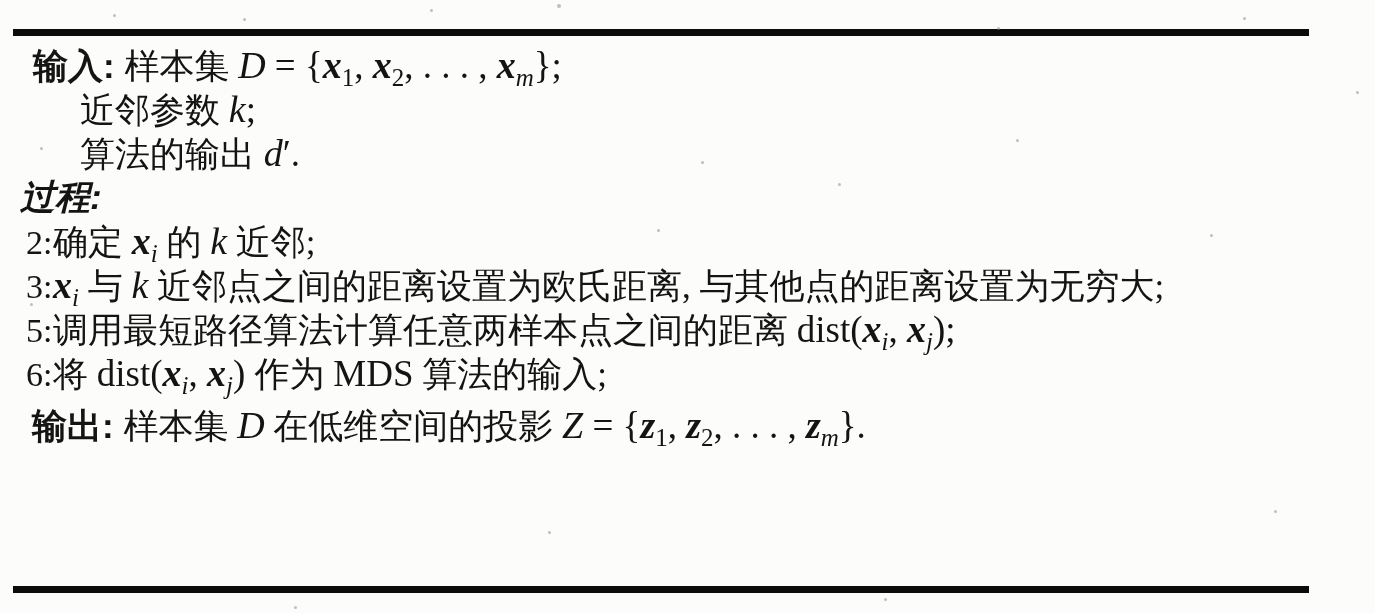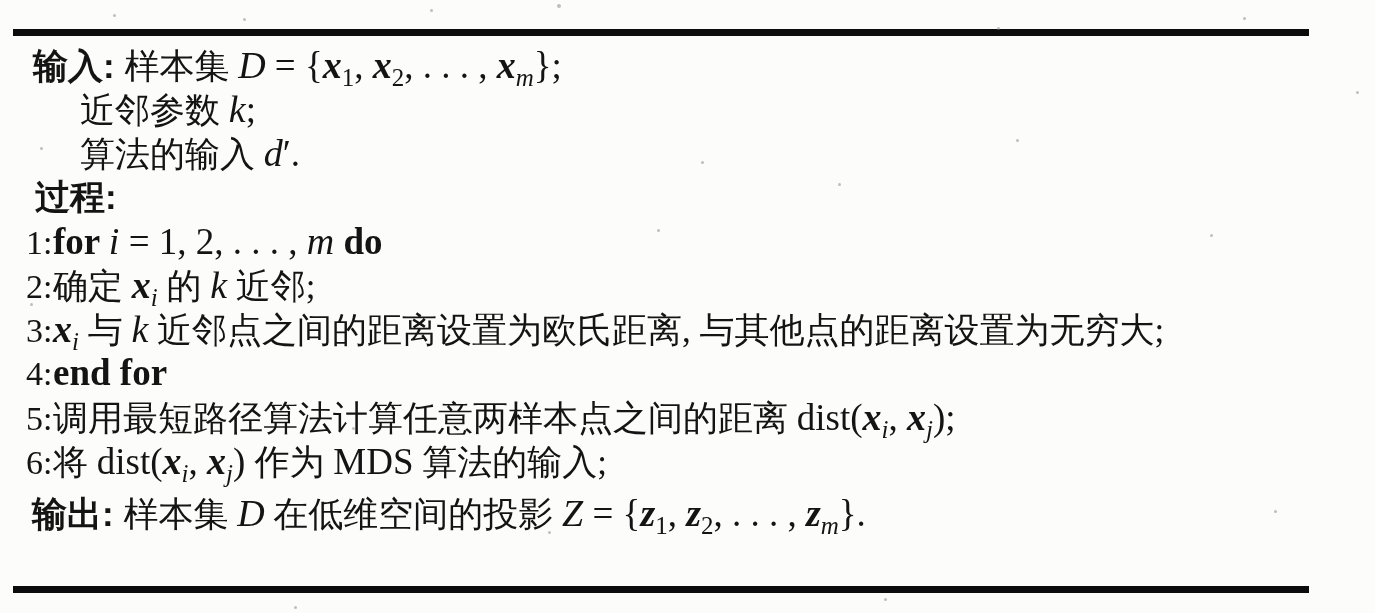--- a/index.html
+++ b/index.html
@@ -27,21 +27,21 @@
     color: #141414;
   }
   .line {
     height: 44px; line-height: 44px;
     white-space: pre;
   }
   .line span { white-space: pre; }
   
   .lbl-in  { padding-left: 33px; }
   .cont    { padding-left: 80px; }
-  .plbl    { padding-left: 35px; }
+  .plbl    { padding-left: 20px; font-style: italic; }
   .numbered{ padding-left: 26px; }
   .lbl-out { padding-left: 32px; margin-top: 8px; }
   .num {
     display: inline-block;
     width: 27px;
     font-size: 34px;
     font-family: "Liberation Serif", "DejaVu Serif", serif;
   }
   .ind-body { }
   
@@ -64,26 +64,24 @@
 </style>
 </head>
 <body>
 
 <div class="page">
   <div class="rule rule-top"></div>
 
   <div class="algo-lines">
       <div class="line lbl-in"><span class=""><span class="s-cjkb">输入: </span><span class="s-cjk">样本集 </span><span class="s-mi">D</span><span class="s-mo"> = {</span><span class="s-mbi">x</span><span class="s-sub">1</span><span class="s-mo">, </span><span class="s-mbi">x</span><span class="s-sub">2</span><span class="s-mo">, . . . , </span><span class="s-mbi">x</span><span class="s-subi">m</span><span class="s-mo">};</span></span></div>
       <div class="line cont"><span class=""><span class="s-cjk">近邻参数 </span><span class="s-mi">k</span><span class="s-mo">;</span></span></div>
-      <div class="line cont"><span class=""><span class="s-cjk">算法的输入 </span><span class="s-mi">d</span><span class="s-mo">′.</span></span></div>
+      <div class="line cont"><span class=""><span class="s-cjk">算法的输出 </span><span class="s-mi">d</span><span class="s-mo">′.</span></span></div>
       <div class="line plbl"><span class=""><span class="s-cjkb">过程:</span></span></div>
-      <div class="line numbered"><span class="num">1:</span><span class=""><span class="s-kw">for </span><span class="s-mi">i</span><span class="s-mo"> = 1, 2, . . . , </span><span class="s-mi">m</span><span class="s-kw"> do</span></span></div>
       <div class="line numbered"><span class="num">2:</span><span class="ind-body"><span class="s-cjk">确定 </span><span class="s-mbi">x</span><span class="s-subi">i</span><span class="s-cjk"> 的 </span><span class="s-mi">k</span><span class="s-cjk"> 近邻;</span></span></div>
       <div class="line numbered"><span class="num">3:</span><span class="ind-body"><span class="s-mbi">x</span><span class="s-subi">i</span><span class="s-cjk"> 与 </span><span class="s-mi">k</span><span class="s-cjk"> 近邻点之间的距离设置为欧氏距离, 与其他点的距离设置为无穷大;</span></span></div>
-      <div class="line numbered"><span class="num">4:</span><span class=""><span class="s-kw">end for</span></span></div>
       <div class="line numbered"><span class="num">5:</span><span class=""><span class="s-cjk">调用最短路径算法计算任意两样本点之间的距离 </span><span class="s-mo">dist(</span><span class="s-mbi">x</span><span class="s-subi">i</span><span class="s-mo">, </span><span class="s-mbi">x</span><span class="s-subi">j</span><span class="s-mo">);</span></span></div>
       <div class="line numbered"><span class="num">6:</span><span class=""><span class="s-cjk">将 </span><span class="s-mo">dist(</span><span class="s-mbi">x</span><span class="s-subi">i</span><span class="s-mo">, </span><span class="s-mbi">x</span><span class="s-subi">j</span><span class="s-mo">) </span><span class="s-cjk">作为 </span><span class="s-mo">MDS</span><span class="s-cjk"> 算法的输入;</span></span></div>
       <div class="line lbl-out"><span class=""><span class="s-cjkb">输出: </span><span class="s-cjk">样本集 </span><span class="s-mi">D</span><span class="s-cjk"> 在低维空间的投影 </span><span class="s-mi">Z</span><span class="s-mo"> = {</span><span class="s-mbi">z</span><span class="s-sub">1</span><span class="s-mo">, </span><span class="s-mbi">z</span><span class="s-sub">2</span><span class="s-mo">, . . . , </span><span class="s-mbi">z</span><span class="s-subi">m</span><span class="s-mo">}.</span></span></div>
     </div>
 
   <div class="rule rule-bottom"></div>
 
   <i class="speck" style="left:113px; top:14px;"></i>
   <i class="speck" style="left:243px; top:18px;"></i>
   <i class="speck" style="left:430px; top:9px;"></i>

